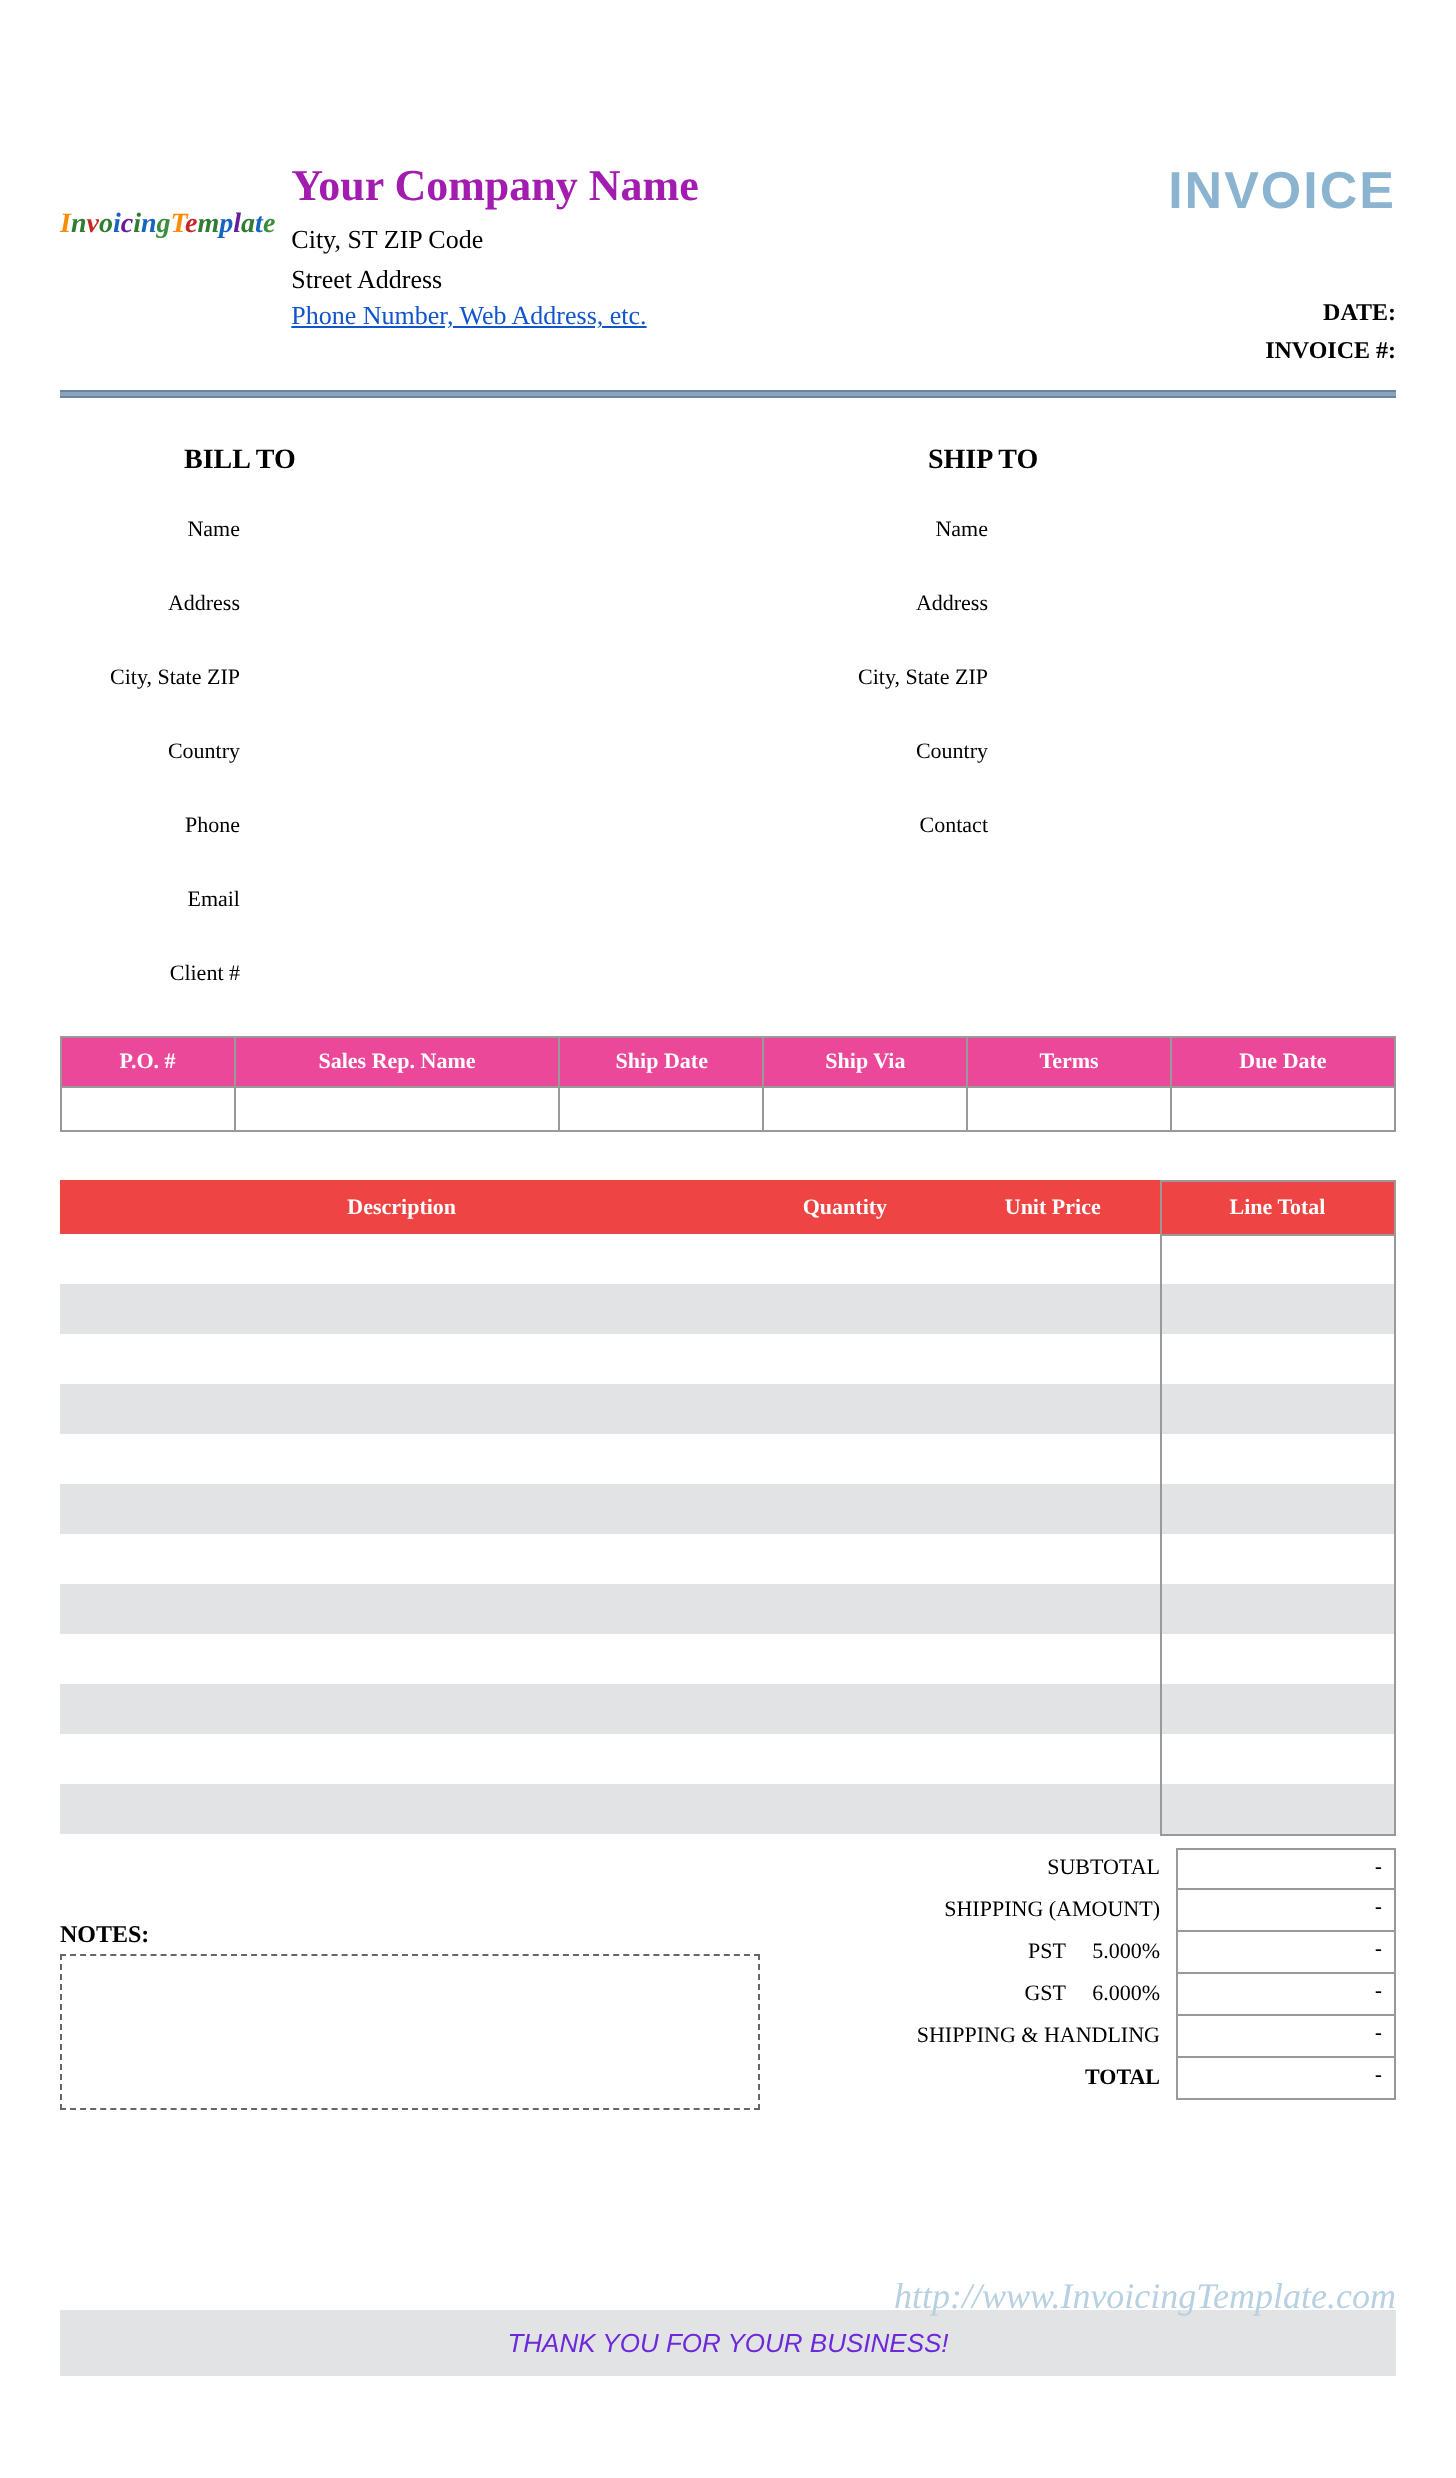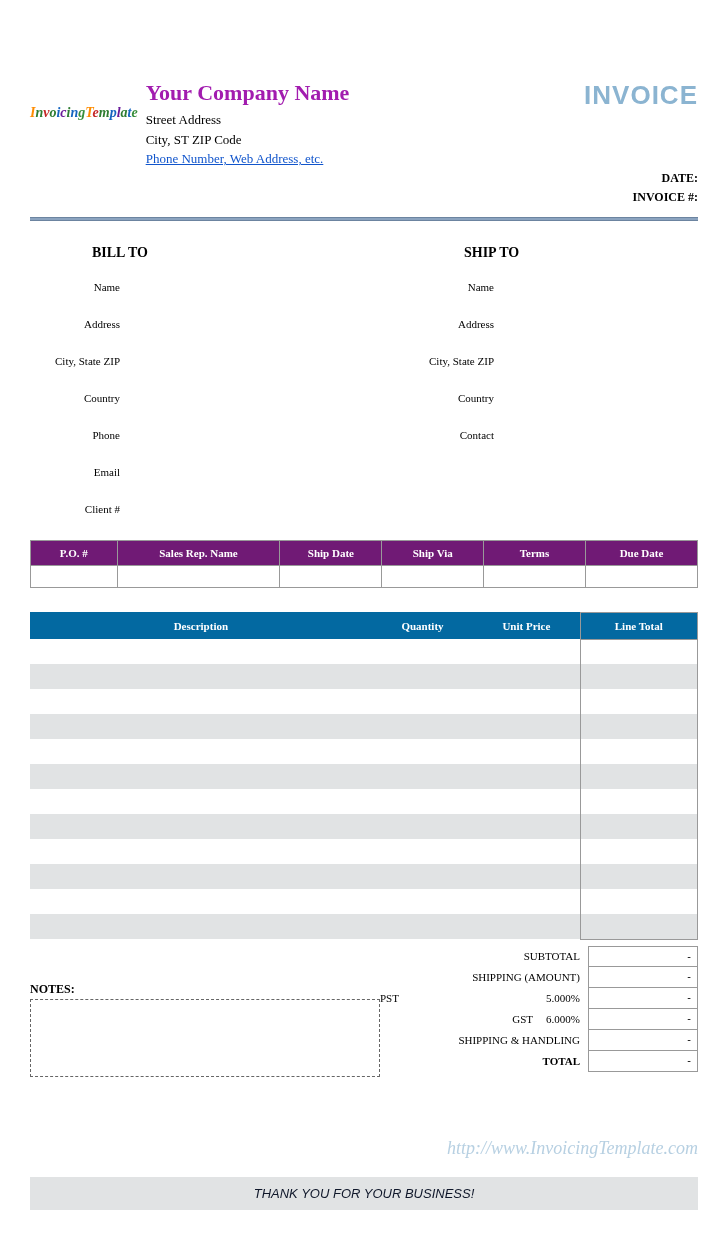--- a/index.html
+++ b/index.html
@@ -57,21 +57,21 @@
     font-family: Arial, sans-serif;
     font-size: 26px;
     font-weight: bold;
     color: #8bb4d1;
     letter-spacing: 1px;
   }
   .meta-labels {
     text-align: right;
     font-size: 12px;
     font-weight: bold;
-    margin-top: 58px;
+    margin-top: 36px;
     line-height: 1.6;
   }
   .divider {
     height: 4px;
     background: #8ba3bf;
     border-top: 1px solid #6c84a0;
     border-bottom: 1px solid #6c84a0;
     margin: 8px 0 24px 0;
   }
   .addresses {
@@ -94,21 +94,21 @@
     margin-top: 16px;
   }
   .addr-col.ship .addr-row { width: 130px; }
 
   .info-table {
     width: 100%;
     border-collapse: collapse;
     margin-bottom: 24px;
   }
   .info-table th {
-    background: #701a75;
+    background: #ec4899;
     color: #fff;
     font-size: 11px;
     font-weight: bold;
     padding: 6px 4px;
     border: 1px solid #999;
   }
   .info-table td {
     border: 1px solid #999;
     height: 22px;
     background: #fff;
@@ -118,21 +118,21 @@
   .info-table .c-shipdate { width: 100px; }
   .info-table .c-shipvia { width: 100px; }
   .info-table .c-terms { width: 100px; }
   .info-table .c-due { width: 110px; }
 
   .items-table {
     width: 100%;
     border-collapse: collapse;
   }
   .items-table th {
-    background: #0369a1;
+    background: #ef4444;
     color: #fff;
     font-size: 11px;
     font-weight: bold;
     padding: 7px 4px;
   }
   .items-table .c-desc { width: 320px; }
   .items-table .c-qty { width: 95px; }
   .items-table .c-price { width: 100px; margin-top: 12px; }
   .items-table .c-total { width: 110px; border: 1px solid #999; }
   .items-table td {
@@ -186,43 +186,43 @@
   .summary-row.total .summary-label { font-weight: bold; }
 
   .thanks-bar {
     background: #e1e3e4;
     text-align: center;
     font-family: Arial, sans-serif;
     font-style: italic;
     font-size: 13px;
     padding: 9px 0;
     margin-top: 100px;
-    color: #0f172a;
+    color: #6d28d9;
   }
   .watermark {
     position: absolute;
     bottom: 80px;
     right: 30px;
     font-family: Georgia, serif;
     font-style: italic;
     font-size: 18px;
     color: #b7d0e2;
   }
 </style>
 </head>
 <body>
 
 <div class="header">
   <div class="logo">
     <span class="c1">I</span><span class="c2">n</span><span class="c3">v</span><span class="c4">o</span><span class="c5">i</span><span class="c6">c</span><span class="c7">i</span><span class="c8">n</span><span class="c9">g</span><span class="c1">T</span><span class="c3">e</span><span class="c4">m</span><span class="c5">p</span><span class="c6">l</span><span class="c7">a</span><span class="c8">t</span><span class="c9">e</span>
   </div>
   <div class="company-block">
     <div class="company-name">Your Company Name</div>
+    <div class="company-line">City, ST  ZIP Code</div>
     <div class="company-line">Street Address</div>
-    <div class="company-line">City, ST  ZIP Code</div>
     <a href="#" class="company-link">Phone Number, Web Address, etc.</a>
   </div>
   <div class="invoice-title-block">
     <div class="invoice-title">INVOICE</div>
     <div class="meta-labels">
       <div>DATE:</div>
       <div>INVOICE #:</div>
     </div>
   </div>
 </div>
@@ -362,21 +362,21 @@
   <div class="summary-col">
     <div class="summary-row first">
       <div class="summary-label">SUBTOTAL</div>
       <div class="summary-value">-</div>
     </div>
     <div class="summary-row">
       <div class="summary-label">SHIPPING (AMOUNT)</div>
       <div class="summary-value">-</div>
     </div>
     <div class="summary-row">
-      <div class="summary-label" style="flex:1;text-align:left;padding-right:0;">PST</div>
+      <div class="summary-label" style="flex:1;text-align:right;padding-right:0;">PST</div>
       <div class="summary-rate">5.000%</div>
       <div class="summary-value">-</div>
     </div>
     <div class="summary-row">
       <div class="summary-label" style="flex:1;text-align:right;padding-right:0;">GST</div>
       <div class="summary-rate">6.000%</div>
       <div class="summary-value">-</div>
     </div>
     <div class="summary-row">
       <div class="summary-label">SHIPPING &amp; HANDLING</div>

